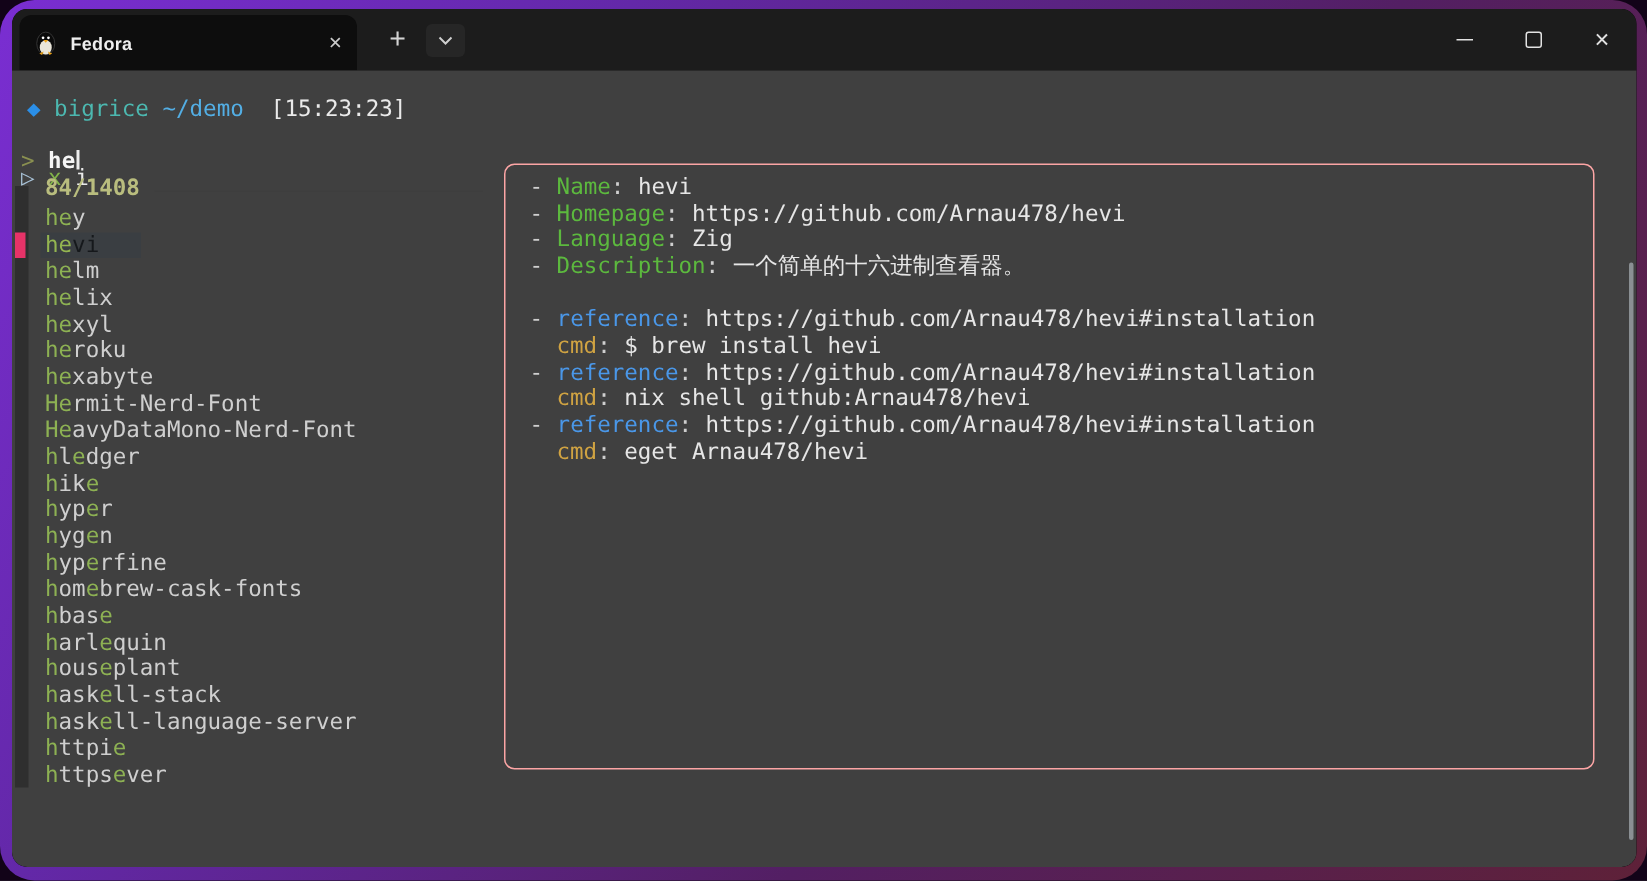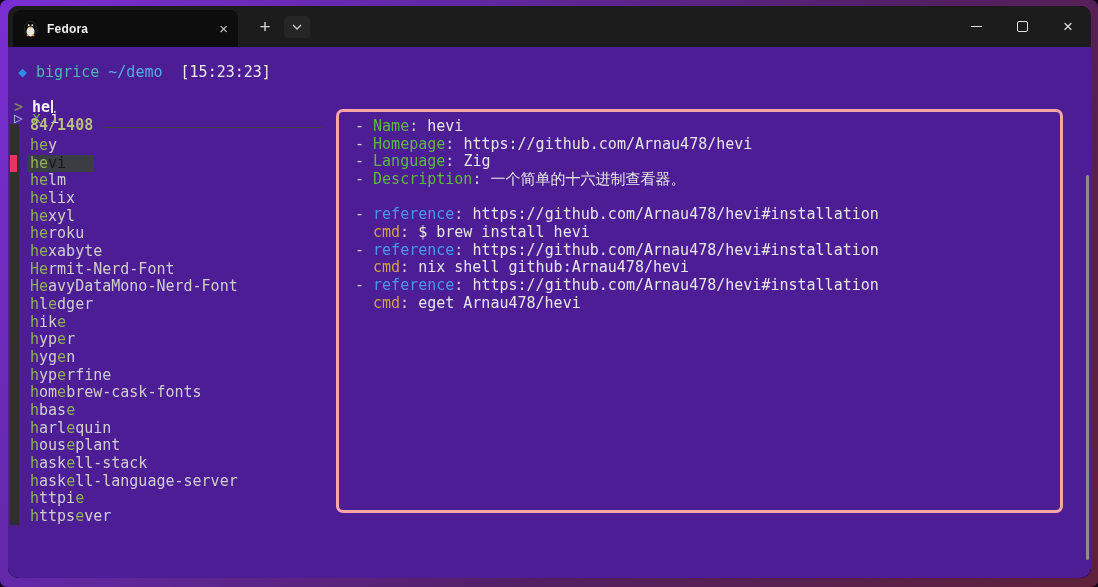--- a/index.html
+++ b/index.html
@@ -1,36 +1,36 @@
 <!DOCTYPE html>
 <html style="--marker-blue: #2b8fe8; --user-teal: #4cb8b0; --path-blue: #53aee4; --cmd-green: #83b54a; --prompt-olive: #8a9050; --counter-olive: #b9bd7e; --pointer-pink: #e63368; --selected-bg: #3a3e42; --match-green: #8db153; --match-green-sel: #94b551; --label-green: #5cb93e; --reference-blue: #4a97e8; --cmd-yellow: #d0a342;"><head>
 <meta charset="utf-8">
 <style>
   html,body{margin:0;padding:0;width:1098px;height:587px;overflow:hidden;background:#120318;}
-  .frame{position:absolute;inset:0;border-radius:7px;
+  .frame{position:absolute;inset:0;border-radius:23px;
     background:linear-gradient(125deg,#7a2ed2 0%,#6328a8 28%,#531f63 62%,#5e2138 100%);}
   .window{position:absolute;left:8px;top:6px;right:7px;bottom:9px;background:#0c0c0c;border-radius:10px;overflow:hidden;
     font-family:"Liberation Sans","DejaVu Sans",sans-serif;}
   
   .titlebar{position:absolute;left:0;top:0;right:0;height:41px;background:#1c1c1c;border-radius:10px 10px 0 0;}
   .tab{position:absolute;left:5px;top:4px;width:225px;height:37px;background:#0d0d0d;border-radius:8px 8px 0 0;
     display:flex;align-items:center;padding:0 10px;box-sizing:border-box;}
   .tab-title{margin-left:9px;font-size:12px;font-weight:bold;color:#efefef;letter-spacing:.2px;}
   .tab-close{margin-left:auto;color:#c9c9c9;font-size:15px;line-height:15px;cursor:default;}
   .newtab{position:absolute;left:243px;top:7px;width:28px;height:28px;display:flex;align-items:center;justify-content:center;
     color:#d4d4d4;font-size:19px;font-weight:300;}
   .tabdrop{position:absolute;left:276px;top:10px;width:26px;height:22px;background:#262626;border-radius:4px;
     display:flex;align-items:center;justify-content:center;}
   .win-controls{position:absolute;right:0;top:0;height:41px;display:flex;}
   .wc{width:46px;height:41px;display:flex;align-items:center;justify-content:center;}
   .glyph-min{width:11px;height:1.4px;background:#e2e2e2;}
   .glyph-max{width:9px;height:9px;border:1.2px solid #e2e2e2;border-radius:2px;}
   .glyph-close{color:#e2e2e2;font-size:17px;line-height:17px;font-weight:300;}
   
-  .terminal{position:absolute;left:0;top:41px;right:0;bottom:0;background:#4c1d95;border-radius:0 0 10px 10px;
+  .terminal{position:absolute;left:0;top:41px;right:0;bottom:0;background:#404040;border-radius:0 0 10px 10px;
     font-family:"DejaVu Sans Mono","Liberation Mono",monospace;font-size:15px;color:#dcdcdc;}
   .tline{position:absolute;white-space:pre;line-height:17.66px;height:17.66px;}
   .m-diamond{color:var(--marker-blue,#2b8fe8);}
   .m-user{color:var(--user-teal,#4cb8b0);}
   .m-path{color:var(--path-blue,#53aee4);}
   .m-time{color:#eaeaea;}
   .m-tri{color:#a9c3d8;}
   .m-cmd{color:var(--cmd-green,#83b54a);}
   .m-arg{color:#eaeaea;}
   .q-prompt{color:var(--prompt-olive,#8a9050);}
@@ -39,21 +39,21 @@
   .counter{color:var(--counter-olive,#b9bd7e);}
   .separator{position:absolute;left:95px;top:80px;width:219px;height:1px;background:#3e3e3e;}
   .gutter{position:absolute;left:2px;top:77px;width:9px;height:401px;background:#2f2f2f;}
   .pointer{position:absolute;left:2px;width:7px;height:17.6px;background:var(--pointer-pink,#e63368);}
   .row{position:absolute;left:22px;height:17.66px;line-height:17.66px;white-space:pre;color:#cfcfcf;}
   .row .match{color:var(--match-green,#8db153);}
   .row.selected .row-text{background:var(--selected-bg,#3a3e42);color:#15181b;
     padding:0 28px 0 3px;margin-left:-3px;display:inline-block;height:17.66px;}
   .row.selected .match{color:var(--match-green-sel,#94b551);}
   
-  .preview{position:absolute;left:328px;top:62px;width:727px;height:404px;border:3px solid #fca5a5;border-radius:7px;
+  .preview{position:absolute;left:328px;top:62px;width:727px;height:404px;border:1px solid #fca5a5;border-radius:7px;
     box-sizing:border-box;padding:6px 12px 0 16px;overflow:hidden;}
   .pline{height:17.66px;line-height:17.66px;white-space:pre;color:#e6e6e6;}
   .pline .dash,.pline .colon{color:#cfcfcf;}
   .pline .f-label{color:var(--label-green,#5cb93e);}
   .pline .ref-label{color:var(--reference-blue,#4a97e8);}
   .pline .cmd-label{color:var(--cmd-yellow,#d0a342);}
   .pline.cmdline{padding-left:18px;}
   .scrollbar{position:absolute;left:1078px;top:128px;width:3px;height:385px;background:#8a8f93;border-radius:2px;}
 </style>
 </head>

